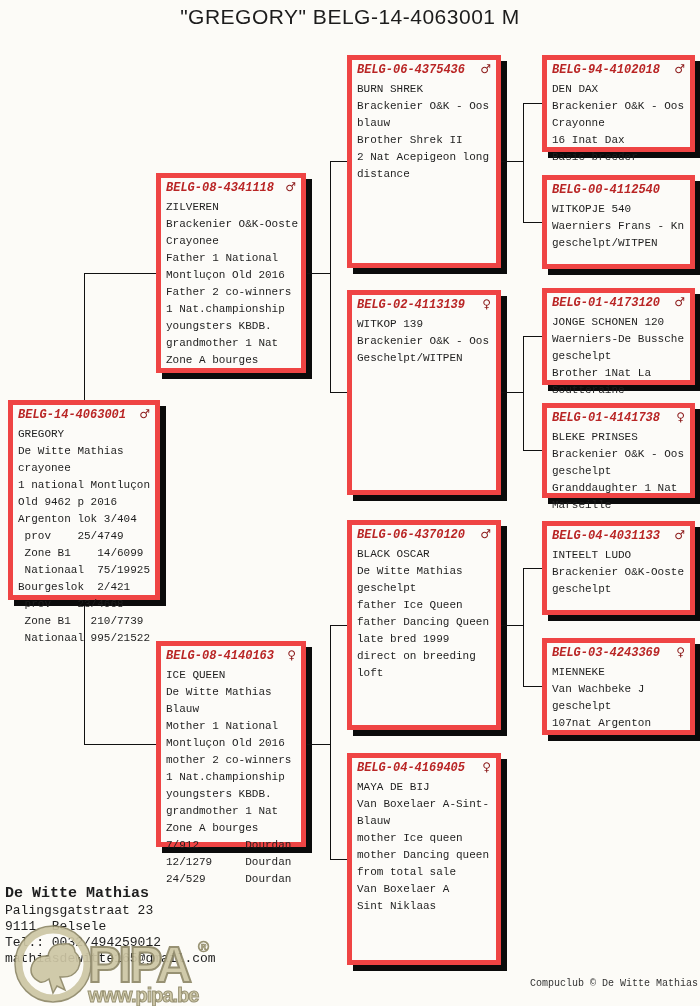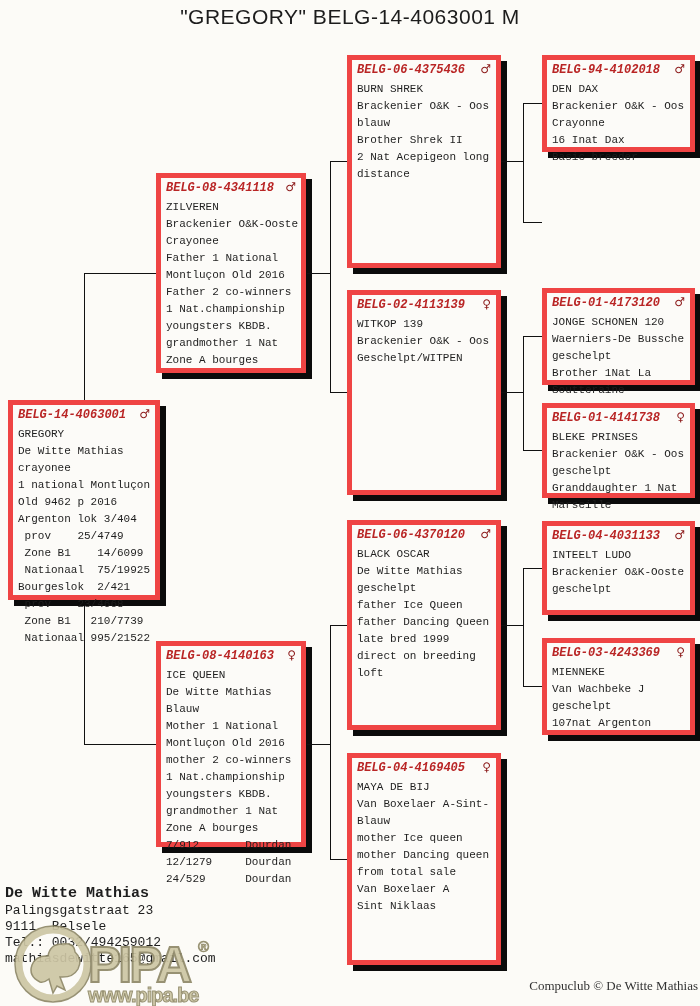--- a/index.html
+++ b/index.html
@@ -16,22 +16,22 @@
   .gender{font-style:normal;font-weight:bold;font-family:"DejaVu Sans",sans-serif;
         font-size:12px;color:#8c1a1a;line-height:12px;}
   .box-body{margin-top:4px;font-family:"Liberation Mono",monospace;font-size:11px;
         line-height:17px;white-space:pre;color:#1e1e1e;}
   .hline,.vline{position:absolute;background:#111111;}
   .hline{height:1px;}
   .vline{width:1px;}
   .owner{position:absolute;left:5px;top:885px;color:#1e1e1e;}
   .owner-name{font-family:"Liberation Mono",monospace;font-weight:bold;font-size:15px;white-space:pre;}
   .owner-line{font-family:"Liberation Mono",monospace;font-size:13px;line-height:15px;white-space:pre;margin-top:1px;}
-  .credit{position:absolute;right:2px;top:978px;font-family:Liberation Serif, serif;
-        font-size:13px;color:#333;white-space:pre;margin-left:48px;}
+  .credit{position:absolute;right:2px;top:978px;font-family:Liberation Mono, monospace;
+        font-size:10px;color:#333;white-space:pre;margin-left:48px;}
   .pipa-logo{position:absolute;left:8px;top:918px;}
 </style>
 </head>
 <body>
 
 <div id="page">
 
   <div class="page-title">"GREGORY"  BELG-14-4063001 M</div>
 
   <div class="box" style="left:8px;top:400px;width:152px;height:200px;">
@@ -125,20 +125,26 @@
 
   <div class="box" style="left:542px;top:55px;width:153px;height:97px;">
     <div class="box-header"><span>BELG-94-4102018</span><span class="gender">♂</span></div>
     <div class="box-body">DEN DAX
 Brackenier O&amp;K - Oos
 Crayonne
 16 Inat Dax
 Basic breeder</div>
   </div>
 
+  <div class="box" style="left:542px;top:175px;width:153px;height:94px;">
+    <div class="box-header"><span>BELG-00-4112540</span><span class="gender"></span></div>
+    <div class="box-body">WITKOPJE 540
+Waerniers Frans - Kn
+geschelpt/WITPEN</div>
+  </div>
 
   <div class="box" style="left:542px;top:288px;width:153px;height:97px;">
     <div class="box-header"><span>BELG-01-4173120</span><span class="gender">♂</span></div>
     <div class="box-body">JONGE SCHONEN 120
 Waerniers-De Bussche
 geschelpt
 Brother 1Nat La
 Soutteraine</div>
   </div>
 

